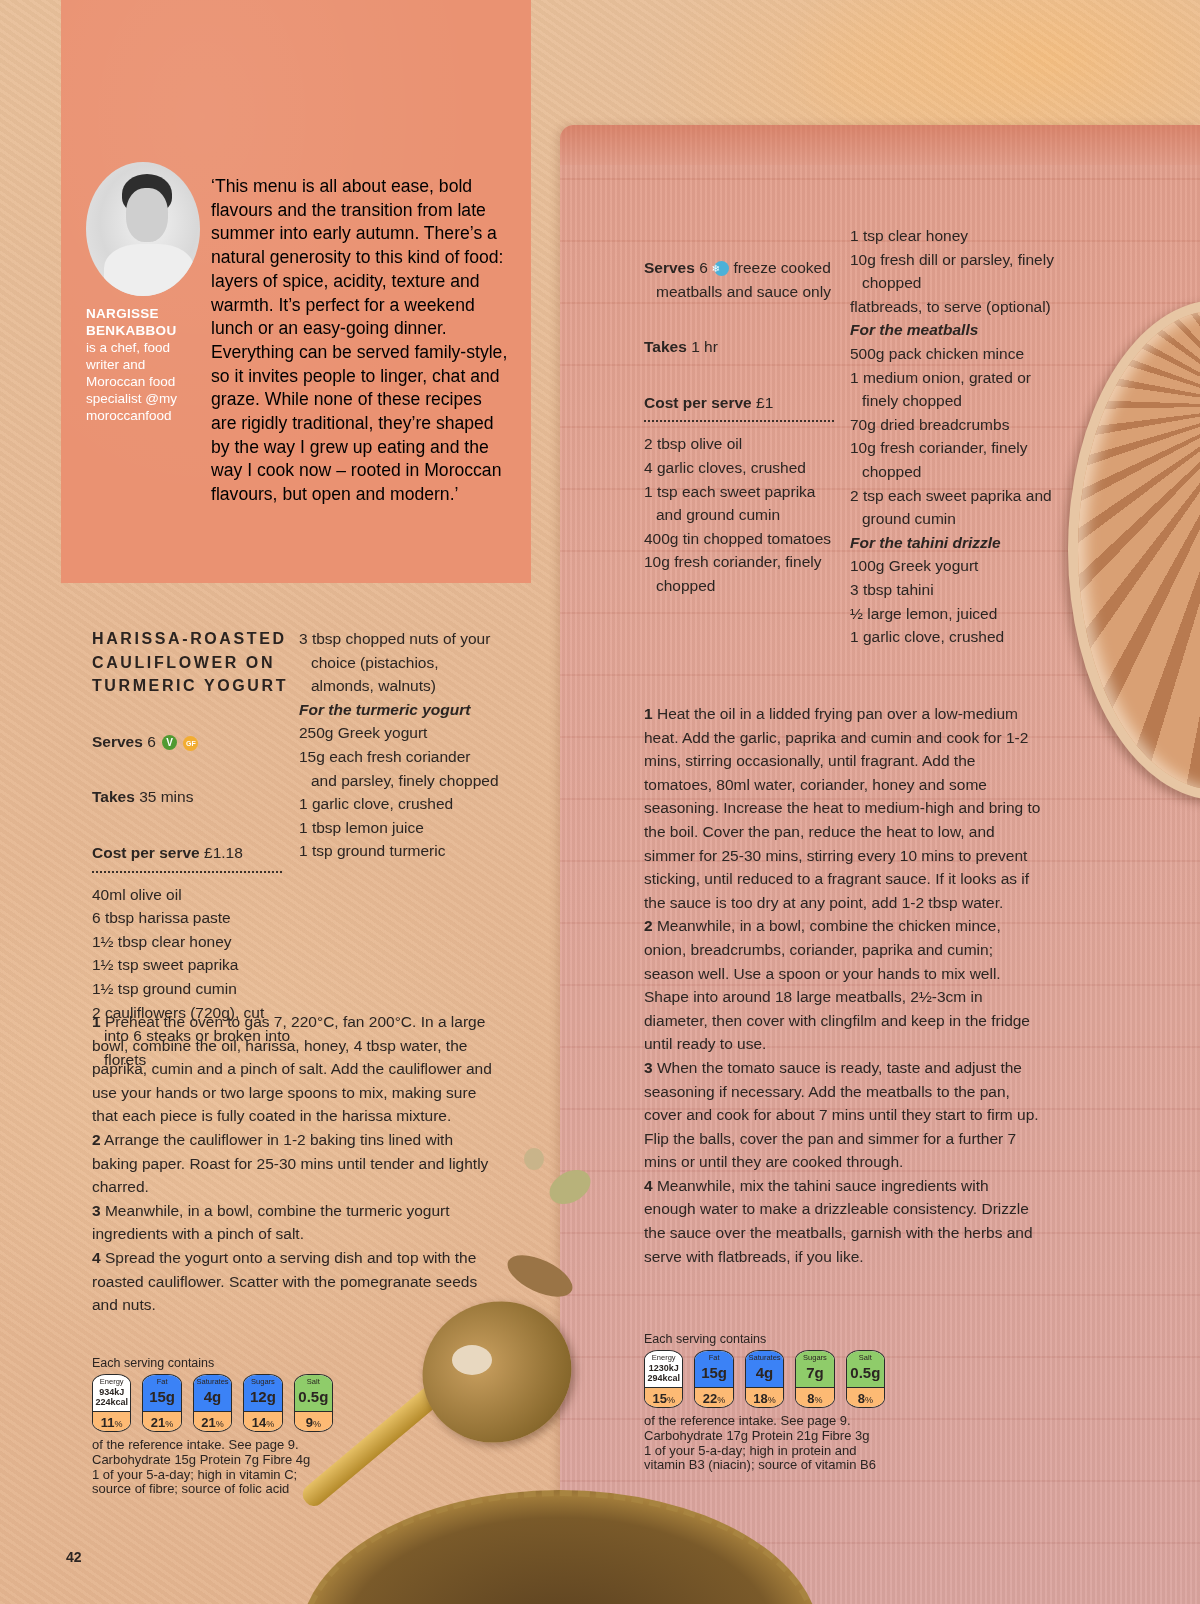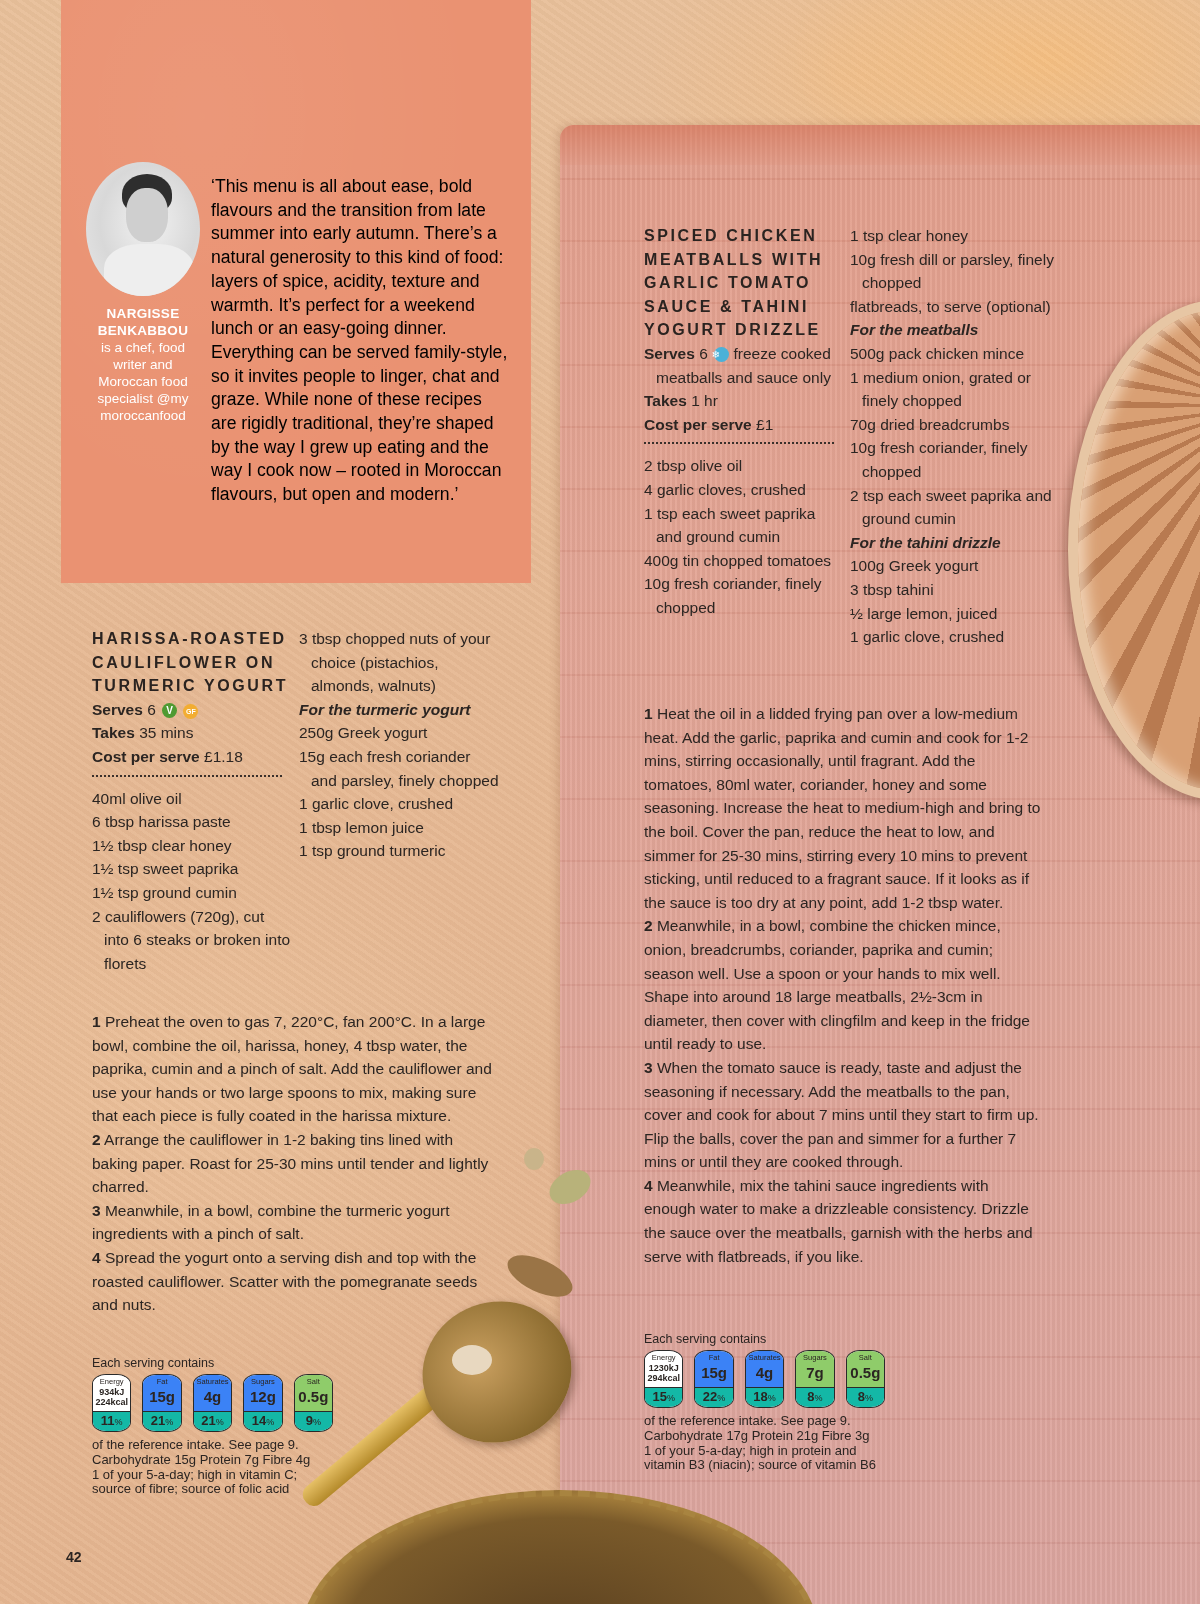--- a/index.html
+++ b/index.html
@@ -87,34 +87,34 @@
   .avatar .face {
     position: absolute; left: 40px; top: 26px; width: 42px; height: 54px;
     background: #cfcfcf; border-radius: 45%;
   }
   .avatar .body {
     position: absolute; left: 18px; top: 82px; width: 90px; height: 60px;
     background: #eeeeee; border-radius: 40% 40% 0 0;
   }
   .byline {
     position: absolute; left: 86px; top: 305px; width: 114px;
-    text-align: center; color: #fff; font-size: 13.5px; line-height: 17px;
+    text-align: left; color: #fff; font-size: 13.5px; line-height: 17px;
   }
   .byline .name { font-weight: bold; letter-spacing: 0.3px; }
   .quote {
     position: absolute; left: 211px; top: 175px; width: 300px;
     color: #000000; font-size: 17.6px; line-height: 23.7px;
   }
 
   
   .recipe-title {
     font-weight: bold; letter-spacing: 2.6px; font-size: 16px; line-height: 23.6px;
     text-transform: uppercase; color: #2a2320;
   }
-  .meta { font-size: 15.5px; line-height: 23.6px; }
+  .meta { font-size: 15.5px; line-height: 23.6px; margin-top: 32px; }
   .meta b { font-weight: bold; }
   .dots { border-bottom: 2px dotted #3a302b; margin: 6px 0 10px; width: 190px; }
   .ing-list { font-size: 15.5px; line-height: 23.6px; }
   .ing-list .item { padding-left: 12px; text-indent: -12px; }
   .ing-list .sub { font-style: italic; font-weight: bold; }
   .method { font-size: 15.5px; line-height: 23.6px; }
   .method .num { font-weight: bold; }
 
   .r1 { position: absolute; left: 92px; top: 627px; width: 400px; }
   .r1 .col-a { position: absolute; left: 0; top: 0; width: 200px; }
@@ -144,21 +144,21 @@
     border: 1.5px solid #2a2a2a; border-radius: 14px 14px 14px 14px / 10px 10px 10px 10px;
     margin-right: -1px; overflow: hidden; background: #fff;
   }
   .nut-cell .top {
     height: 37px; text-align: center; padding-top: 2px;
     border-bottom: 1.5px solid #2a2a2a;
   }
   .nut-cell .lbl { font-size: 7.5px; line-height: 10px; display: block; }
   .nut-cell .val { font-size: 15px; font-weight: bold; line-height: 20px; display: block; }
   .nut-cell .kj { font-size: 9px; font-weight: bold; line-height: 10px; display: block; }
-  .nut-cell .bottom { height: 19px; text-align: center; font-size: 13px; font-weight: bold; line-height: 17px; background: #14b8a6; }
+  .nut-cell .bottom { height: 19px; text-align: center; font-size: 13px; font-weight: bold; line-height: 22px; background: #fdba74; }
   .nut-cell .bottom small { font-size: 9px; font-weight: normal; }
   .amber .top { background: #3b82f6; }
   .green .top { background: #8fcc6a; }
   .white .top { background: #fff; }
   .nutrition .foot { font-size: 13px; line-height: 14.8px; margin-top: 6px; }
 
   .n1 { left: 92px; top: 1356px; width: 240px; }
   .n2 { left: 644px; top: 1332px; width: 240px; }
 
   .page-num {
@@ -277,21 +277,20 @@
   </div>
   <div class="foot">
     <div>of the reference intake. See page 9.</div>
     <div>Carbohydrate 15g Protein 7g Fibre 4g</div>
     <div>1 of your 5-a-day; high in vitamin C; source of fibre; source of folic acid</div>
   </div>
 </div>
 
 <section class="r2">
   <div class="col-a">
-    <div class="recipe-title">Spiced chicken meatballs with garlic tomato sauce &amp; tahini yogurt drizzle</div>
     <div class="meta" style="padding-left:12px;text-indent:-12px;">
       <b>Serves</b> <span>6</span>
       <span class="badge freeze">❄</span>
       <span>freeze cooked meatballs and sauce only</span>
     </div>
     <div class="meta">
       <b>Takes</b> <span>1 hr</span>
     </div>
     <div class="meta">
       <b>Cost per serve</b> <span>£1</span>

